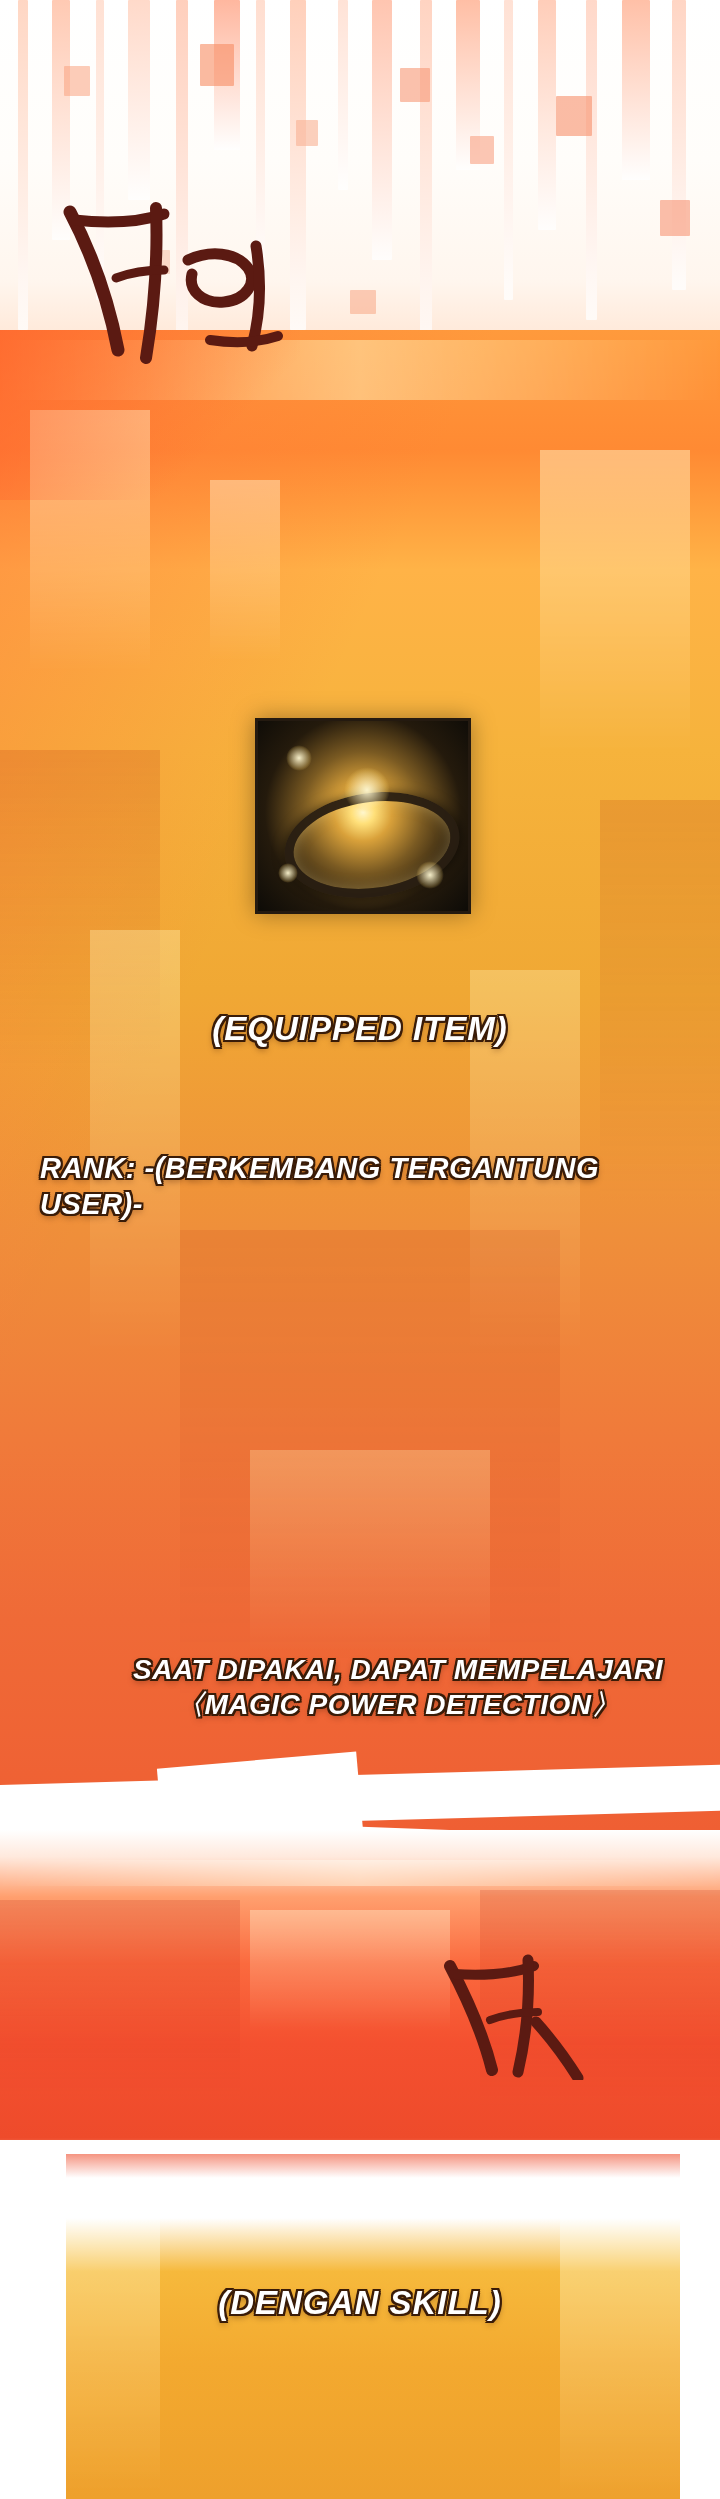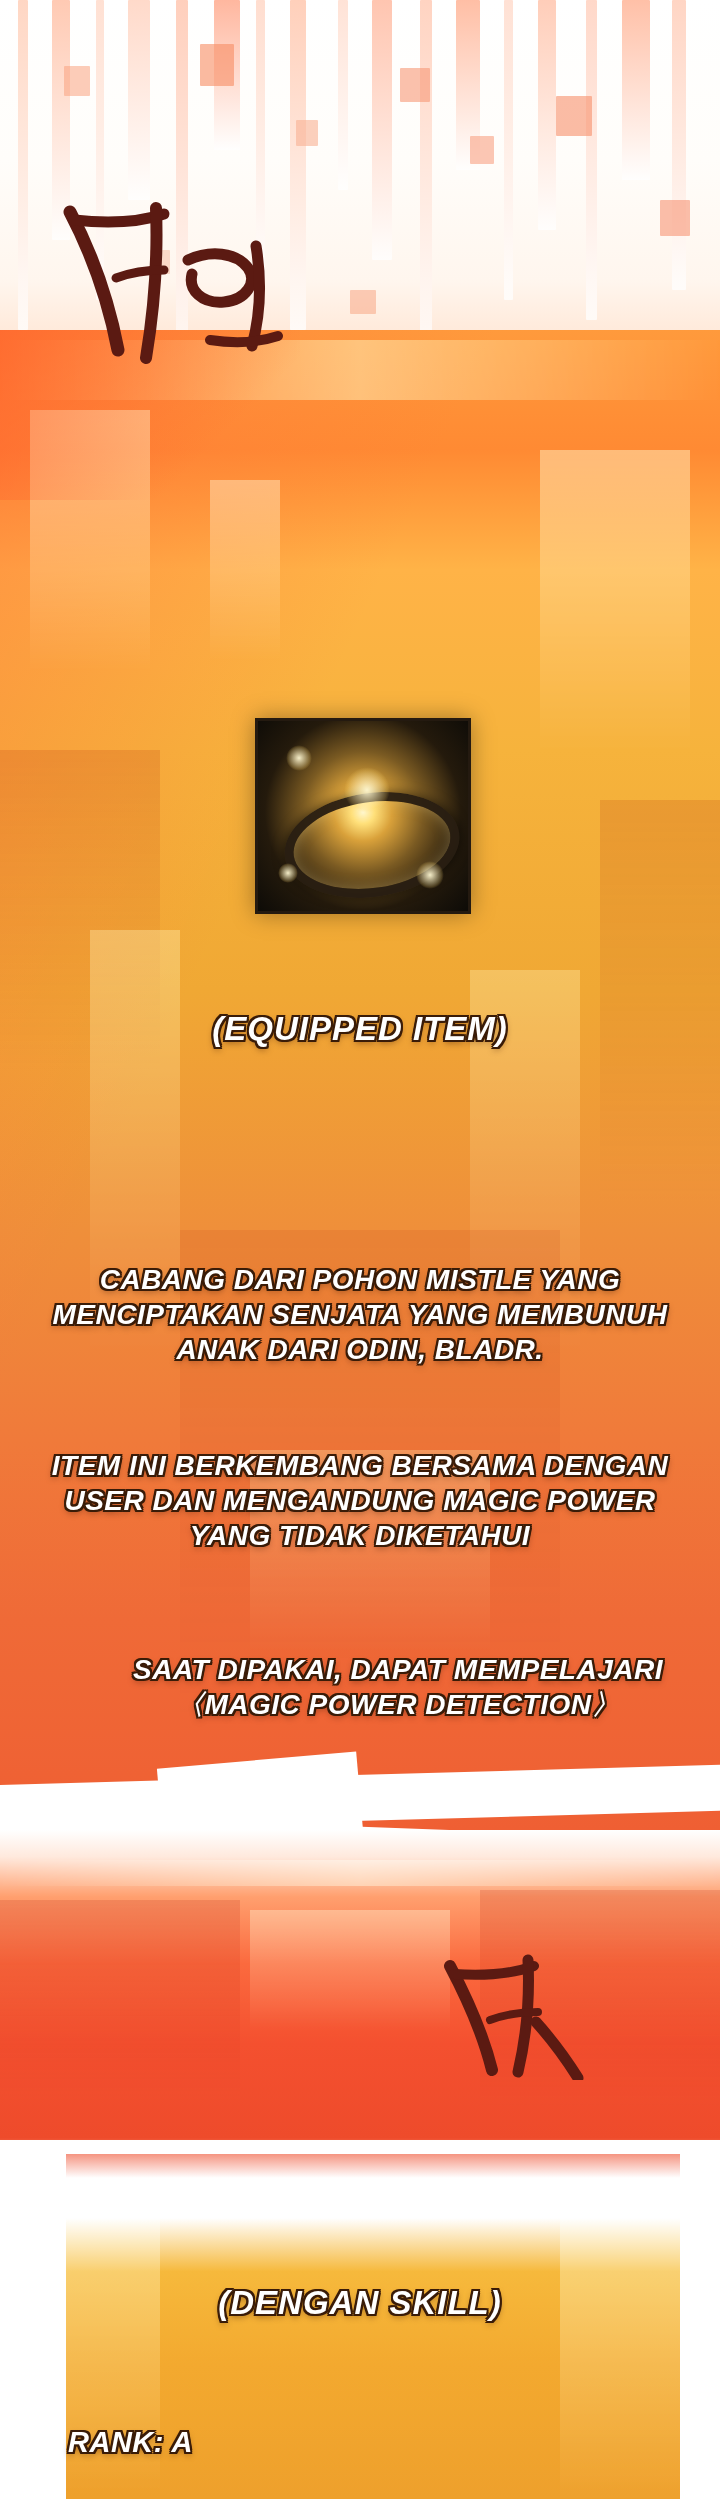--- a/index.html
+++ b/index.html
@@ -244,28 +244,23 @@
     <div class="ring"></div>
     <div class="spark" style="left:86px; top:46px; width:46px; height:46px;"></div>
     <div class="spark" style="left:28px; top:24px; width:26px; height:26px;"></div>
     <div class="spark" style="left:158px; top:140px; width:28px; height:28px;"></div>
     <div class="spark" style="left:20px; top:142px; width:20px; height:20px;"></div>
   </div>
 
   <div class="txt heading" style="top:1008px;">(EQUIPPED ITEM)</div>
 
 
-
-  <div class="txt body" style="top:1262px;">CABANG DARI POHON MISTLE YANG
-MENCIPTAKAN SENJATA YANG MEMBUNUH
-ANAK DARI ODIN, BLADR.</div>
-
-  <div class="txt body" style="top:1448px;">ITEM INI BERKEMBANG BERSAMA DENGAN
-USER DAN MENGANDUNG MAGIC POWER
-YANG TIDAK DIKETAHUI</div>
+  <div class="txt field left" style="top:1150px;">RANK: -(BERKEMBANG TERGANTUNG USER)-</div>
+
+
 
   <div class="txt body" style="top:1652px;margin-left:38px;">SAAT DIPAKAI, DAPAT MEMPELAJARI
 〈MAGIC POWER DETECTION〉</div>
 
   <div class="white-band" style="top:1786px; height:46px; transform:rotate(-1.6deg); transform-origin:left top;"></div>
   <div class="white-band" style="top:1812px; height:34px; transform:rotate(2.1deg); transform-origin:left top;"></div>
   <div class="white-band" style="left:160px; top:1760px; width:200px; height:80px; transform:rotate(-5deg);"></div>
 
   <div class="zone" id="zone-lower">
     <div class="glowblock" style="left:0;   top:30px;  width:720px; height:26px; background:linear-gradient(to right, rgba(255,255,255,0), rgba(255,220,180,.9), rgba(255,255,255,0));"></div>
@@ -286,15 +281,14 @@
       <path d="M14,24 C44,26 72,24 94,16" stroke-width="10"></path>
       <path d="M88,10 C90,52 86,88 78,122" stroke-width="11"></path>
       <path d="M50,70 C66,64 84,62 98,62" stroke-width="8"></path>
       <path d="M96,72 C114,92 128,112 138,128" stroke-width="11"></path>
     </g>
   </svg>
 
   <div class="txt heading" style="top:2282px;">(DENGAN SKILL)</div>
 
 
-  <div class="txt field left" style="top:2424px; left:68px;">RANK: A</div>
 
 </div>
 
 </body></html>

